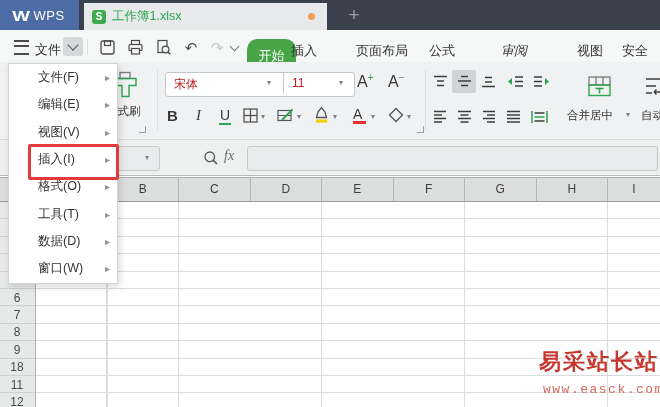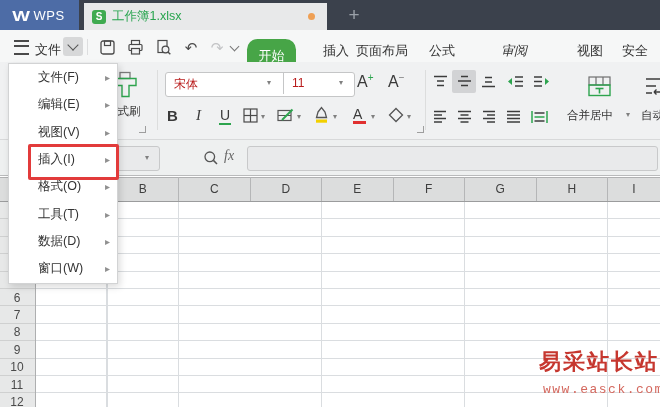--- a/index.html
+++ b/index.html
@@ -146,21 +146,21 @@
   </div>
   <div class="abs qat-btn" style="left:181px;">
     <span class="uarrow">↶</span>
   </div>
   <div class="abs qat-btn" style="left:207px;">
     <span class="uarrow disabled">↷</span>
   </div>
   <div class="abs overflow-chev"></div>
 
   <div class="abs pill">开始</div>
-  <span class="abs rtab" style="left:323px;">插入</span>
+  <span class="abs rtab" style="left:291px;">插入</span>
   <span class="abs rtab" style="left:356px;">页面布局</span>
   <span class="abs rtab" style="left:429px;">公式</span>
   <span class="abs rtab" style="left:480px;margin-top:28px;">数据</span>
   <span class="abs rtab" style="left:501px;font-style:italic;">审阅</span>
   <span class="abs rtab" style="left:577px;">视图</span>
   <span class="abs rtab" style="left:622px;">安全</span>
 
   <div class="abs ribbon"></div>
 
   <div class="abs" style="left:112px;top:71px;">
@@ -363,21 +363,21 @@
   <div class="abs rowheads"></div>
   <div class="abs rownum" style="top:202px;">1</div>
   <div class="abs rownum" style="top:219.4px;">2</div>
   <div class="abs rownum" style="top:236.8px;">3</div>
   <div class="abs rownum" style="top:254.2px;">4</div>
   <div class="abs rownum" style="top:271.6px;">5</div>
   <div class="abs rownum" style="top:289px;">6</div>
   <div class="abs rownum" style="top:306.4px;">7</div>
   <div class="abs rownum" style="top:323.8px;">8</div>
   <div class="abs rownum" style="top:341.2px;">9</div>
-  <div class="abs rownum" style="top:358.6px;">10</div>
+  <div class="abs rownum" style="top:358.6px;">18</div>
   <div class="abs rownum" style="top:376px;">11</div>
   <div class="abs rownum" style="top:393.4px;">12</div>
 
   <span class="abs wm1">易采站长站</span>
   <span class="abs wm2">www.easck.com</span>
 
   <div class="abs ctxmenu">
     <div class="mitem">
       <span class="mitem-label">文件(F)</span>
       <span class="submenu-arrow">▸</span>

